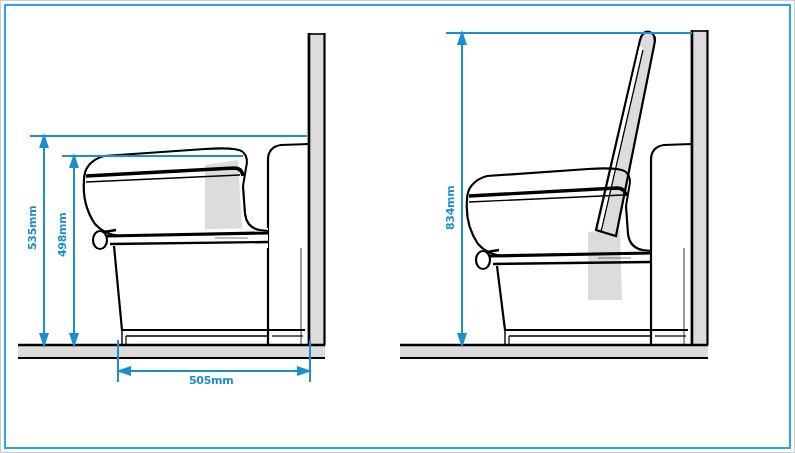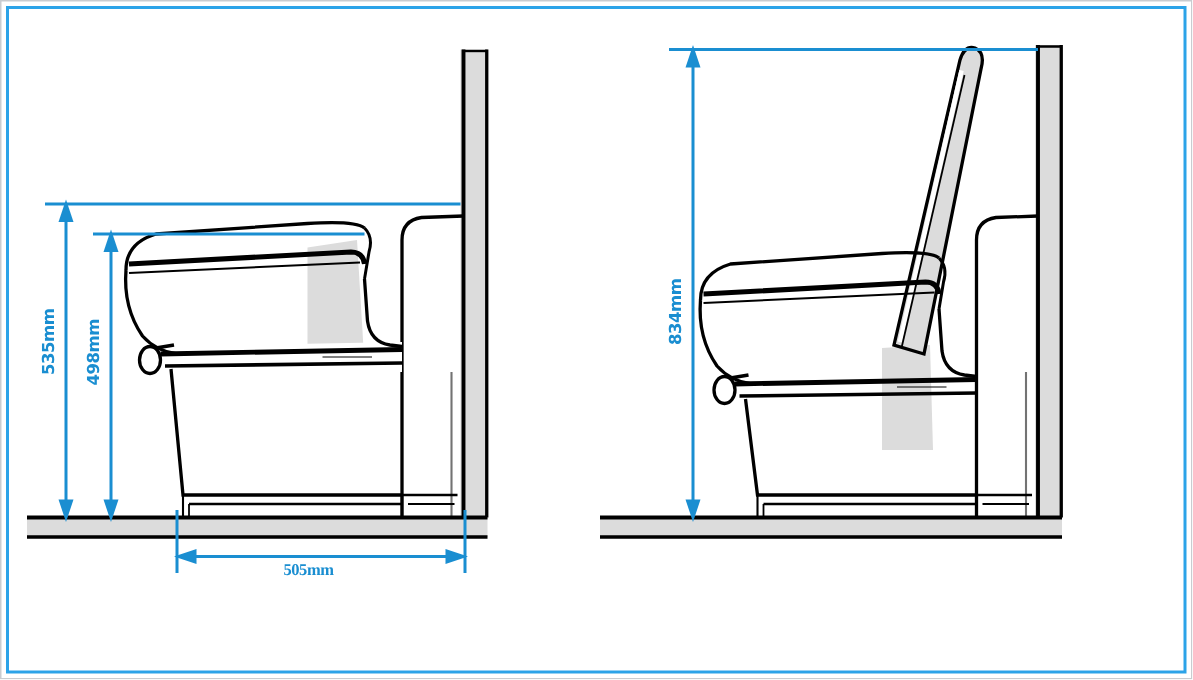--- a/index.html
+++ b/index.html
@@ -197,17 +197,17 @@
         <polygon points="462,30 457,45 467,45" stroke="none"></polygon>
         <polygon points="462,348 457,333 467,333" stroke="none"></polygon>
       </g>
     </g>
   </svg>
 
   <div class="dim-label vert" style="left:26px; top:250px;">535mm</div>
 
   <div class="dim-label vert" style="left:56px; top:257px;">498mm</div>
 
-  <div class="dim-label" style="left:189px; top:374px;font-family:Liberation Serif, serif;">505mm</div>
+  <div class="dim-label" style="left:189px; top:374px;">505mm</div>
 
   <div class="dim-label vert" style="left:444px; top:230px;">834mm</div>
 
 </div>
 
 </body></html>

